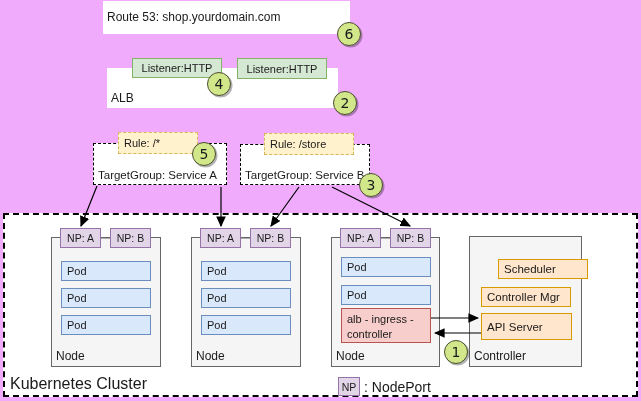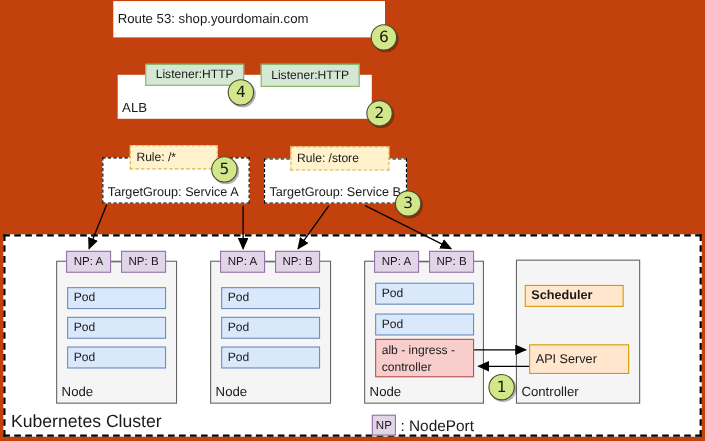--- a/index.html
+++ b/index.html
@@ -1,16 +1,16 @@
 <!DOCTYPE html>
 <html><head>
 <meta charset="utf-8">
 <style>
   html,body{margin:0;padding:0;background:#000;}
-  .canvas{position:relative;width:641px;height:401px;background:#c2410c;overflow:hidden;
+  .canvas{position:relative;width:641px;height:401px;background:#f0abfc;overflow:hidden;
           font-family:"Liberation Sans",sans-serif;color:#1a1a1a;}
   .abs{position:absolute;box-sizing:border-box;}
   .white-box{background:#fff;}
   .label-bl{position:absolute;left:4px;bottom:3px;font-size:12px;white-space:nowrap;}
   .listener{background:#D5E8D4;border:1px solid #82B366;font-size:11px;
             display:flex;align-items:center;justify-content:center;white-space:nowrap;}
   .rule{background:#FFF2CC;border:1px dashed #D6B656;font-size:11px;
         line-height:20px;padding-left:5px;white-space:nowrap;}
   .tg{background:#fff;border:1px dashed #000;}
   .tg .label-bl{font-size:11.5px;}
@@ -83,21 +83,22 @@
   </div>
   <div class="abs np" style="left:340px;top:228px;width:41px;height:20px;">NP: A</div>
   <div class="abs np" style="left:390px;top:228px;width:41px;height:20px;">NP: B</div>
   <div class="abs pod" style="left:341px;top:257px;width:90px;height:20px;">Pod</div>
   <div class="abs pod" style="left:341px;top:285px;width:90px;height:20px;">Pod</div>
   <div class="abs ingress" style="left:341px;top:308px;width:90px;height:35px;">alb - ingress - controller</div>
 
   <div class="abs node" style="left:469px;top:236px;width:113px;height:131px;">
     <span class="label-bl">Controller</span>
   </div>
-  <div class="abs comp" style="left:477px;top:259px;width:90px;height:20px;font-weight:bold;">Scheduler</div>
+  <div class="abs comp" style="left:498px;top:259px;width:90px;height:20px;">Scheduler</div>
+  <div class="abs comp" style="left:481px;top:287px;width:90px;height:20px;">Controller Mgr</div>
   <div class="abs comp" style="left:481px;top:313px;width:91px;height:27px;">API Server</div>
 
   <div class="abs np" style="left:338px;top:377px;width:22px;height:19px;">NP</div>
   <span class="legend-text" style="left:364px;top:379px;">: NodePort</span>
 
   <svg class="overlay" width="641" height="401" viewBox="0 0 641 401">
     <defs>
       <marker id="arrow" markerWidth="9" markerHeight="8" refX="8" refY="4" orient="auto">
         <path d="M0,0 L9,4 L0,8 z" fill="#000"></path>
       </marker>

